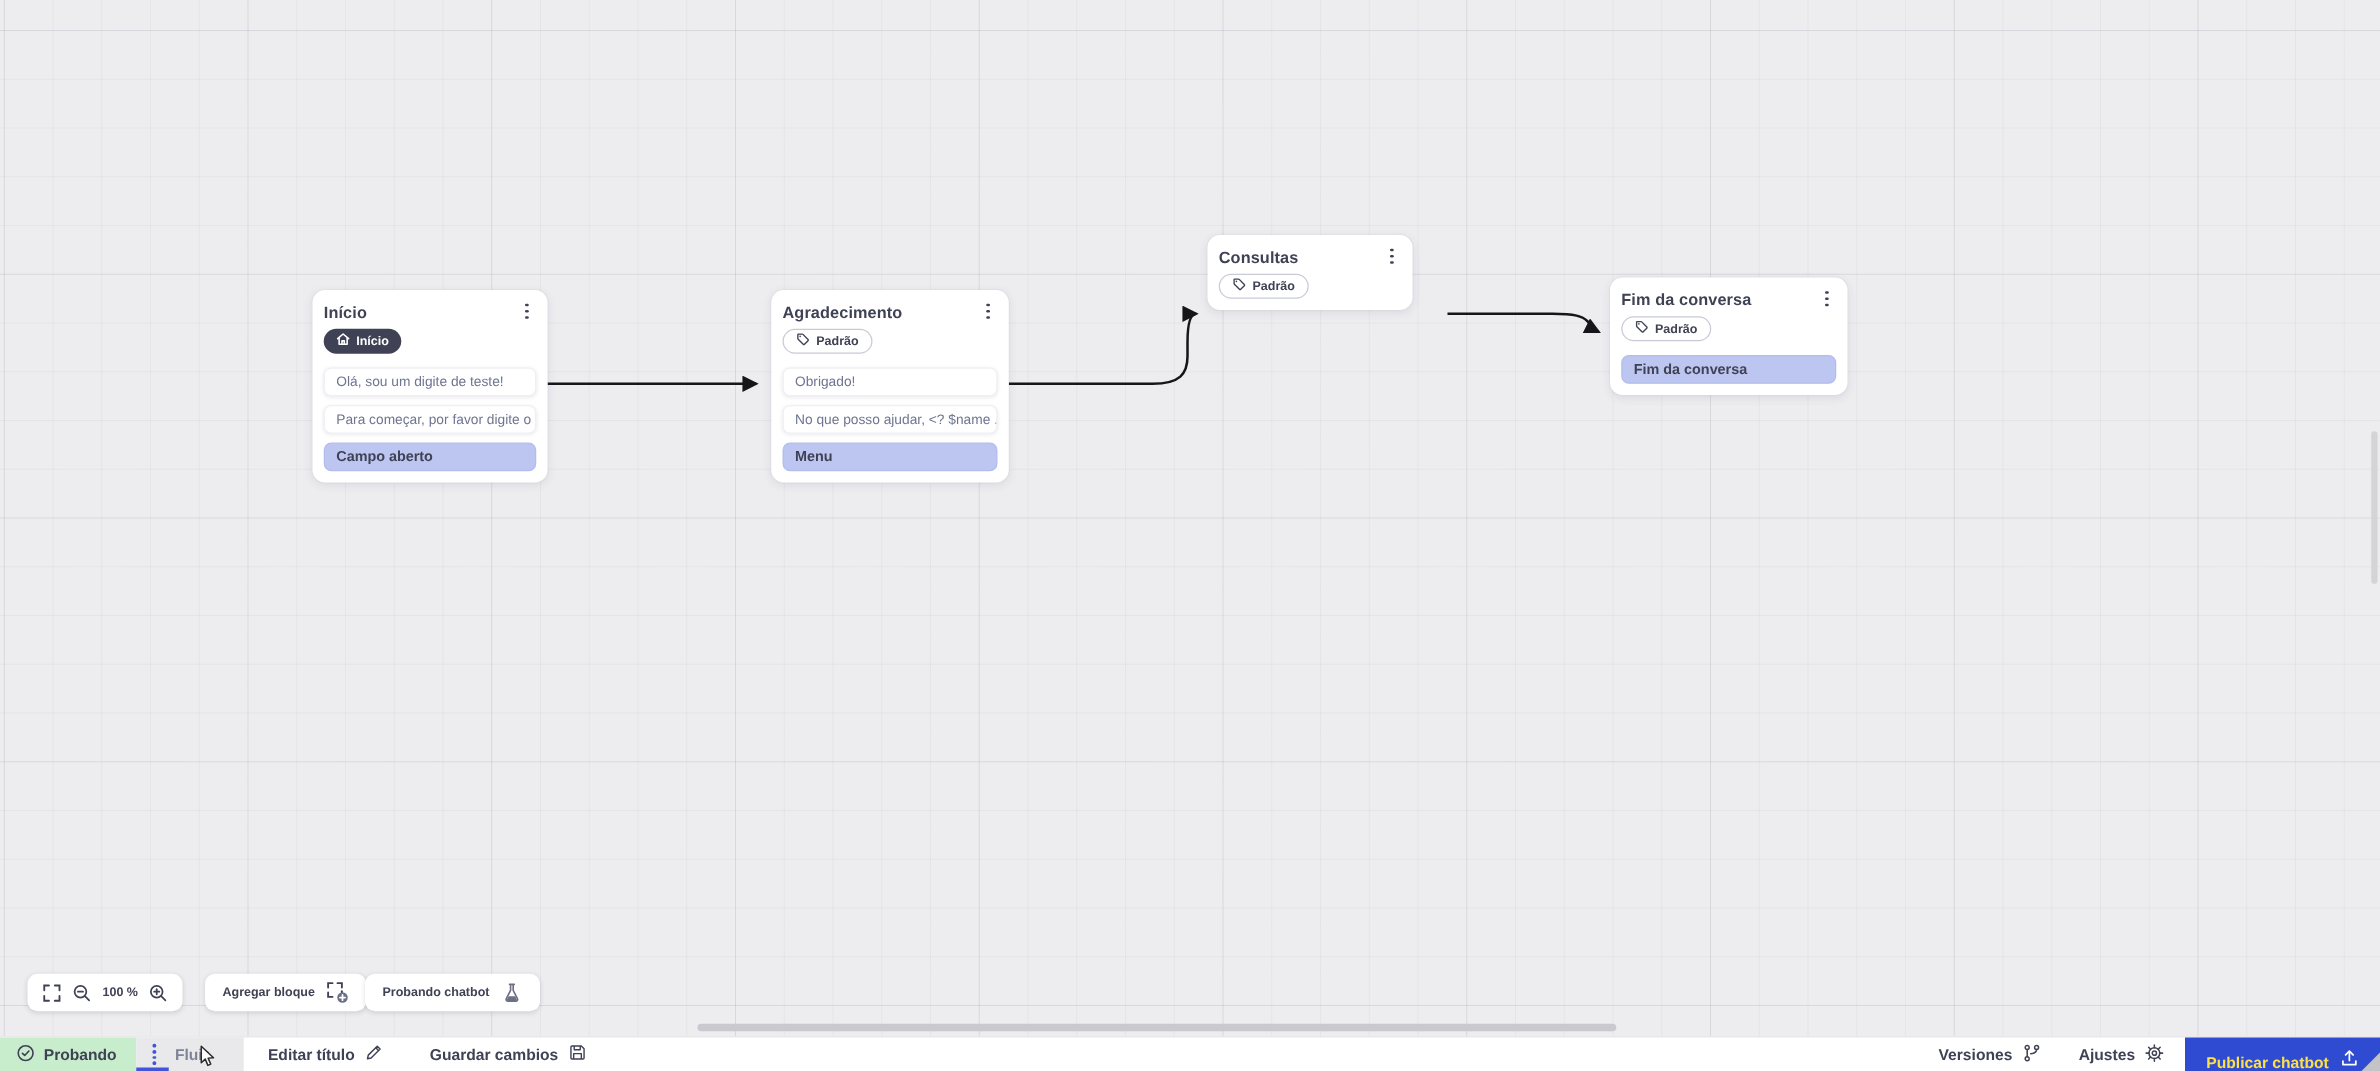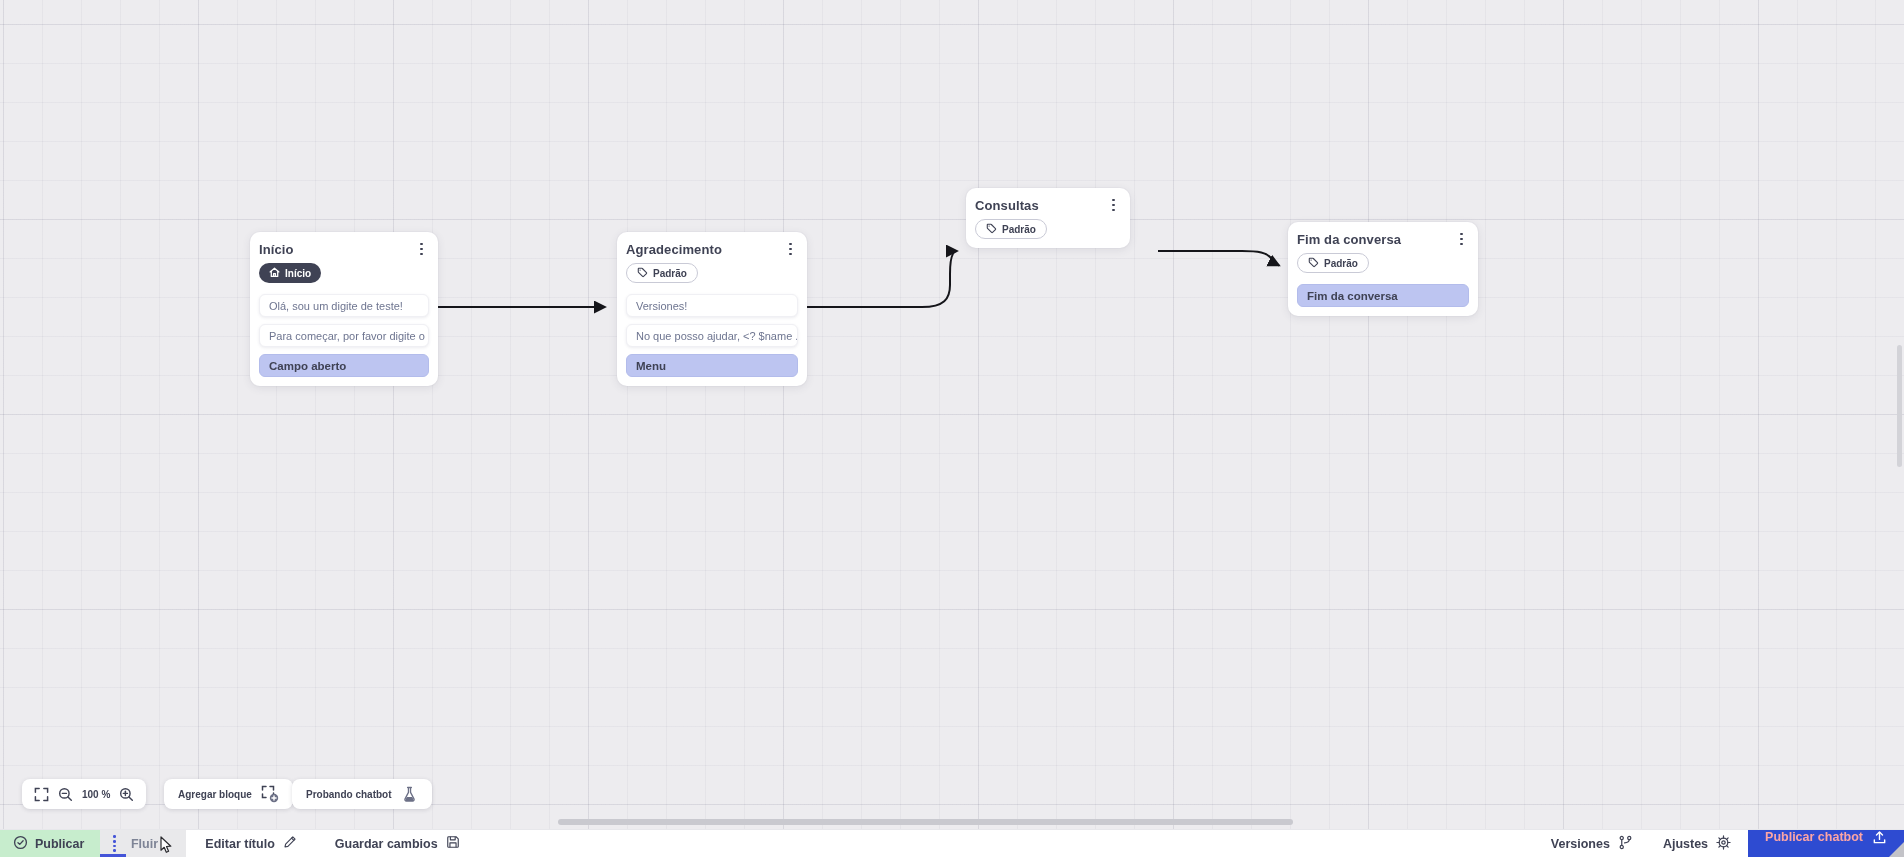--- a/index.html
+++ b/index.html
@@ -72,22 +72,22 @@
   .saved { height:100%; background:#c7edcd; display:flex; align-items:center; gap:7px; padding:0 16px 0 13px; }
   .fluirtab {
     height:100%; width:86px; background:#e9e9eb; display:flex; align-items:center;
     gap:15px; padding-left:13px; color:#7e8496; position:relative; cursor:pointer;
   }
   .fluirtab .handle { display:flex; flex-direction:column; gap:2px; cursor:grab; }
   .fluirtab .handle i { width:2.6px; height:2.6px; border-radius:50%; background:#4454d8; }
   .tab-underline { position:absolute; left:0; bottom:0; width:26px; height:3px; background:#4454d8; }
   .bar-btn { display:flex; align-items:center; gap:8px; cursor:pointer; white-space:nowrap; }
   .publish {
-    height:100%; background:#2e4bd1; color:#fca5a5; font-weight:700; display:flex;
-    align-items:flex-start; gap:9px; padding:0 17px; cursor:pointer; position:relative;
+    height:100%; background:#2e4bd1; color:#fde047; font-weight:700; display:flex;
+    align-items:flex-end; gap:9px; padding:0 17px; cursor:pointer; position:relative;
   }
   .grip {
     position:absolute; right:0; bottom:0; width:0; height:0;
     border-left:15px solid transparent; border-bottom:15px solid #c3c3c8;
   }
 
   .cursor { position:absolute; left:157px; top:836px; z-index:50; }
 </style>
 </head>
 <body>
@@ -141,21 +141,21 @@
   <span class="badge outline">
     <span class="ico">
       <svg width="11" height="11" viewBox="0 0 12 12" fill="none" stroke="#3f4254" stroke-width="1.2" stroke-linejoin="round">
         <path d="M1.4 5.3 V1.9 A.5.5 0 0 1 1.9 1.4 H5.3 c.2 0 .4.08.55.23 L10.3 6.1 a.75.75 0 0 1 0 1.06 L7.16 10.3 a.75.75 0 0 1 -1.06 0 L1.63 5.85 a.75.75 0 0 1 -.23 -.55 z"></path>
         <circle cx="3.4" cy="3.4" r=".7" fill="#3f4254" stroke="none"></circle>
       </svg>
     </span>
     <span>Padrão</span>
   </span>
   <div class="node-body">
-    <div class="blk msg">Versiones!</div>
+    <div class="blk msg">Obrigado!</div>
     <div class="blk msg">No que posso ajudar, &lt;? $name ...</div>
     <div class="blk action">Menu</div>
   </div>
 </div>
 
 <div class="node" style="left:966px; top:188px; width:164px;">
   <div class="node-head">
     <span class="node-title">Consultas</span>
     <span class="dots">
         <i></i>
@@ -254,21 +254,21 @@
 <div class="vthumb"></div>
 
 <div class="statusbar">
   <div class="saved">
     <span class="ico">
       <svg width="15" height="15" viewBox="0 0 16 16" fill="none" stroke="#3f4254" stroke-width="1.4" stroke-linecap="round" stroke-linejoin="round">
         <circle cx="8" cy="8" r="6.3"></circle>
           <path d="M5.3 8.2 L7.2 10 L10.8 6.2"></path>
       </svg>
     </span>
-    <span>Publicar</span>
+    <span>Probando</span>
   </div>
 
   <div class="fluirtab">
     <span class="handle">
         <i></i>
         <i></i>
         <i></i>
         <i></i>
       </span>
     <span>Fluir</span>

